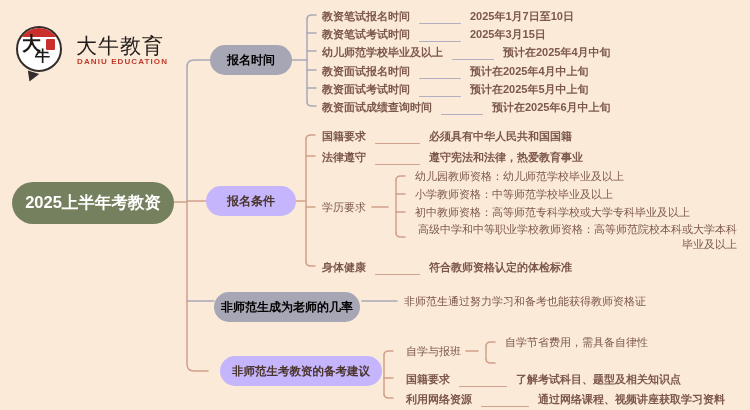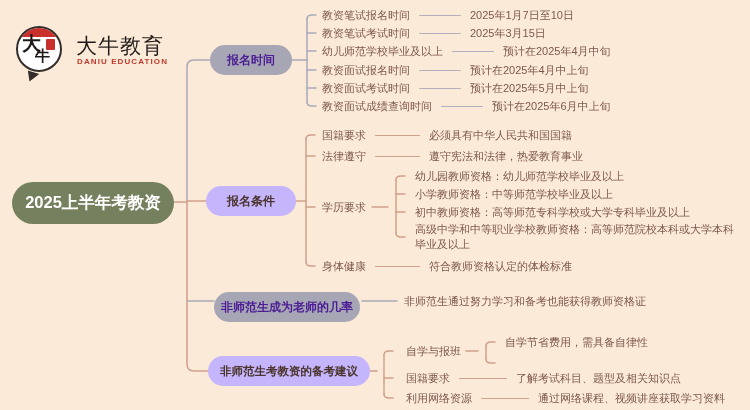--- a/index.html
+++ b/index.html
@@ -26,34 +26,34 @@
   .logo-seal{position:absolute;right:5px;top:11px;width:9px;height:11px;background:#c9302c;border-radius:1px;}
   .logo-tail{position:absolute;left:12px;top:48px;width:0;height:0;
     border-left:5px solid transparent;border-right:7px solid transparent;border-top:10px solid #332e2b;
     transform:rotate(18deg);}
   .brand-cn{position:absolute;left:62px;top:8px;font-size:21px;font-weight:normal;color:#211c19;letter-spacing:1px;}
   .brand-en{position:absolute;left:63px;top:33px;font-size:8px;font-weight:bold;color:#c0392b;letter-spacing:1.1px;}
   
   .pill{display:flex;align-items:center;justify-content:center;border-radius:999px;
     font-weight:bold;white-space:nowrap;box-sizing:border-box;}
   .root-pill{left:12px;top:182px;width:162px;height:42px;background:#75805e;color:#ffffff;font-size:16.5px;}
-  .gray-pill{background:#a7a6b4;color:#4c1d95;font-size:12px;}
+  .gray-pill{background:#a7a6b4;color:#000000;font-size:12px;}
   .salmon-pill{background:#c4b5fd;color:#4a342b;font-size:12px;}
   .p-time{left:210px;top:45px;width:82px;height:30px;}
   .p-cond{left:206px;top:186px;width:90px;height:30px;}
   .p-chance{left:214px;top:286px;width:146px;height:30px;font-size:12px;margin-top:6px;}
-  .p-advice{left:208px;top:356px;width:162px;height:30px;font-size:11.5px;}
+  .p-advice{left:220px;top:356px;width:162px;height:30px;font-size:11.5px;}
   
-  .row{position:absolute;display:flex;align-items:center;height:18px;z-index:2;}
+  .row{position:absolute;display:flex;align-items:flex-end;height:18px;z-index:2;font-weight:bold;}
   .lbl,.val{font-size:11px;color:#7c584a;white-space:nowrap;line-height:16px;}
   .dash{display:inline-block;height:0;border-top:1.5px solid #cfa28c;width:45px;margin:0 9px;border-radius:2px;}
   .dash.gray{border-top-color:#b2afc0;}
   .dash.w42{width:42px;}
   .dash.w48{width:48px;}
-  .leaf{position:absolute;font-size:11px;color:#7c584a;line-height:16px;white-space:nowrap;z-index:2;}
+  .leaf{position:absolute;font-size:11px;color:#7c584a;line-height:16px;white-space:nowrap;z-index:2;text-align:right;}
   .leaf.wrap{white-space:normal;width:322px;line-height:15px;}
 </style>
 </head>
 <body>
 
 <div id="stage">
 
   <svg class="links" width="750" height="410" viewBox="0 0 750 410">
 
     <g stroke="#a9a8b8" stroke-width="1.5" fill="none" stroke-linecap="round">

